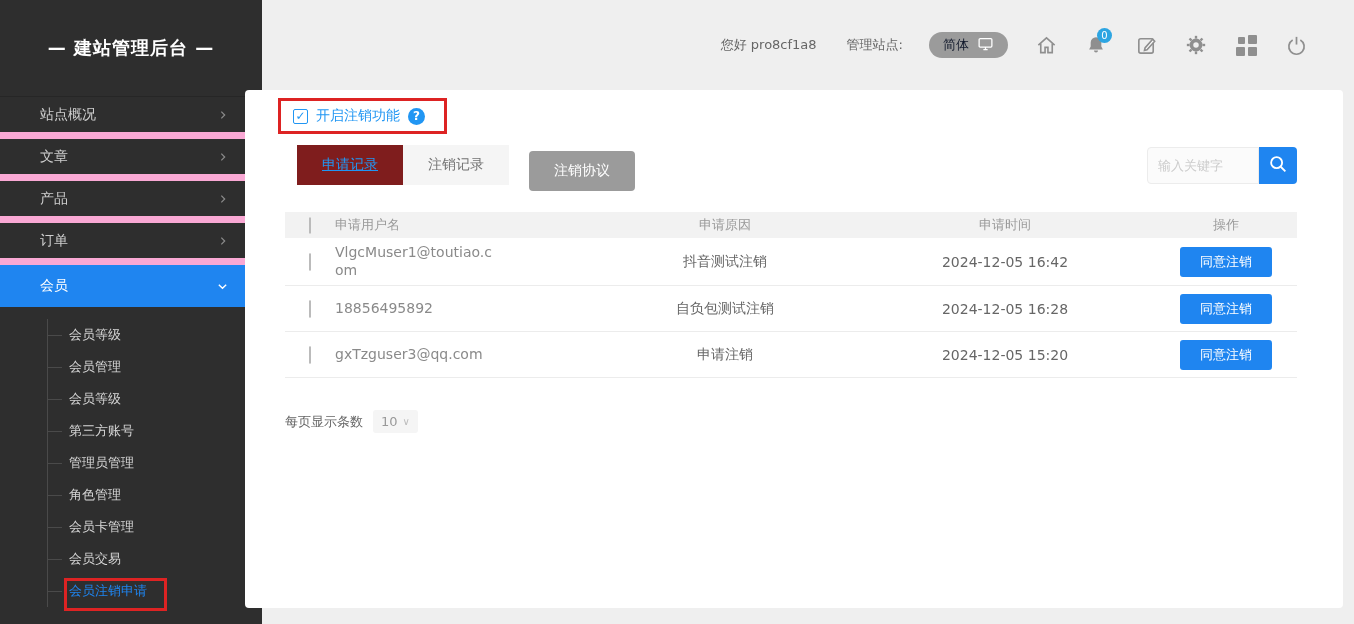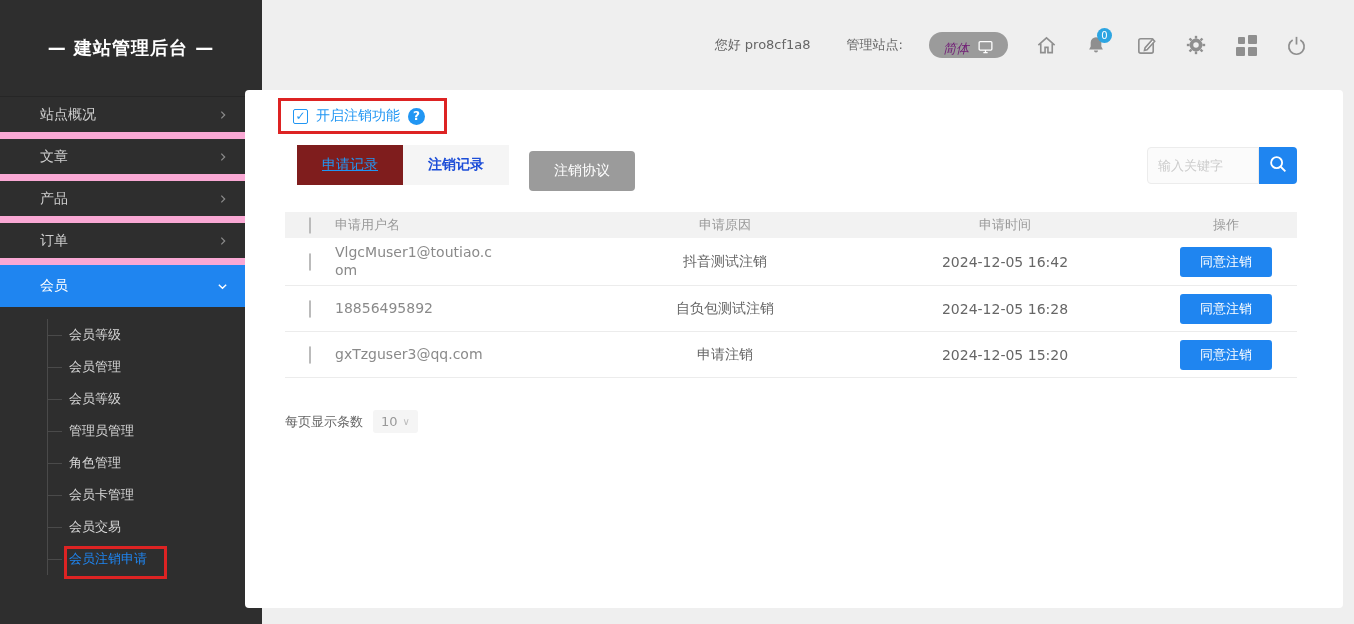--- a/index.html
+++ b/index.html
@@ -18,42 +18,42 @@
   .submenu { padding:12px 0 10px 0; }
   .submenu ul { list-style:none; margin-left:47px; border-left:1px solid #4a4a4a; }
   .submenu li { position:relative; padding:7px 0 7px 21px; font-size:13px; color:#d6d6d6; cursor:pointer; }
   .submenu li::before { content:""; position:absolute; left:0; top:50%; width:14px; height:1px; background:#4a4a4a; }
   .submenu li.active { color:#1f85f0; }
   .redbox-side { position:absolute; left:-5px; top:-4px; width:103px; height:33px; border:3px solid #dd2323; pointer-events:none; }
   .sub-active-wrap { position:relative; display:inline-block; }
 
   
   .topbar { position:absolute; left:222px; top:0; right:0; height:90px; display:flex; align-items:center; justify-content:flex-end; gap:26px; padding-right:46px; color:#666; font-size:13px; }
-  .topbar .greet { margin-right:10px; }
-  .pill { background:#9b9b9b; color:#701a75; border-radius:13px; height:26px; padding:0 14px; display:flex; align-items:flex-end; gap:8px; font-size:13px; cursor:pointer;font-style:italic; }
+  .topbar .greet { margin-right:4px; }
+  .pill { background:#9b9b9b; color:#0f172a; border-radius:13px; height:26px; padding:0 14px; display:flex; align-items:center; gap:8px; font-size:13px; cursor:pointer; }
   .hicon { width:24px; height:24px; position:relative; cursor:pointer; display:flex; align-items:center; justify-content:center; }
   .badge { position:absolute; top:-5px; right:-4px; background:#2da5e2; color:#fff; font-size:10px; min-width:15px; height:15px; border-radius:8px; display:flex; align-items:center; justify-content:center; }
   .grid-icon { display:grid; grid-template-columns:9px 9px; grid-template-rows:9px 9px; gap:3px; }
   .grid-icon span { background:#8f8f8f; border-radius:1px; }
   .grid-icon span:first-child { width:7px; height:7px; align-self:end; justify-self:end; }
 
   
   .card { position:absolute; left:245px; top:90px; width:1098px; height:518px; background:#fff; border-radius:4px; padding:8px 46px 0 40px; }
 
   .toggle-wrap { position:relative; display:inline-block; margin-left:-7px; }
   .redbox-main { position:absolute; left:0; top:0; right:0; bottom:0; border:3px solid #dd2323; pointer-events:none; }
   .toggle-inner { display:flex; align-items:center; gap:8px; padding:9px 22px 9px 15px; }
   .cbx { width:15px; height:15px; border:1px solid #2196f3; border-radius:2px; color:#2196f3; font-size:12px; line-height:13px; text-align:center; background:#fff; cursor:pointer; }
   .toggle-label { color:#2196f3; font-size:14px; cursor:pointer; }
   .help { width:17px; height:17px; border-radius:50%; background:#2196f3; color:#fff; font-size:12px; font-weight:bold; display:flex; align-items:center; justify-content:center; cursor:pointer; }
 
   .tabs-row { display:flex; align-items:center; margin:5px 0 0 12px; }
   .tab { padding:11px 25px; font-size:14px; cursor:pointer; }
   .tab.active { background:#7f1d1d; color:#2196f3;text-decoration:underline; }
-  .tab.idle { background:#f5f5f5; color:#1d4ed8;font-weight:bold; }
+  .tab.idle { background:#f5f5f5; color:#737373; }
   .tab.dark { background:#9b9b9b; color:#fff; border-radius:4px; margin-left:20px;margin-top:12px; }
   .search-box { margin-left:auto; display:flex; }
   .search-input { width:112px; height:37px; border:1px solid #ececec; background:#fbfbfb; border-radius:4px 0 0 4px; padding:0 10px; font-size:13px; color:#666; outline:none; }
   .search-input::placeholder { color:#ccc; }
   .search-btn { width:38px; height:37px; background:#1f85f0; border:none; border-radius:0 4px 4px 0; cursor:pointer; display:flex; align-items:center; justify-content:center; }
 
   table { border-collapse:collapse; width:1012px; margin-top:21px; table-layout:fixed; }
   col.c-check { width:50px; } col.c-user { width:260px; } col.c-reason { width:260px; } col.c-time { width:300px; } col.c-act { width:142px; }
   thead td { background:#f2f2f2; color:#999; font-size:13px; height:26px; padding:0; }
   tbody td { border-bottom:1px solid #ececec; font-size:14px; color:#666; height:46px; padding:6px 0; }
@@ -111,20 +111,21 @@
           <path d="M4 8l8 8 8-8"></path>
         </svg>
       </span>
   </div>
 
   <div class="submenu">
     <ul>
       <li>会员等级</li>
       <li>会员管理</li>
       <li>会员等级</li>
+      <li>第三方账号</li>
       <li>管理员管理</li>
       <li>角色管理</li>
       <li>会员卡管理</li>
       <li>会员交易</li>
       <li class="active">
         <span class="sub-active-wrap">
           <span>会员注销申请</span>
           <span class="redbox-side"></span>
         </span>
       </li>

